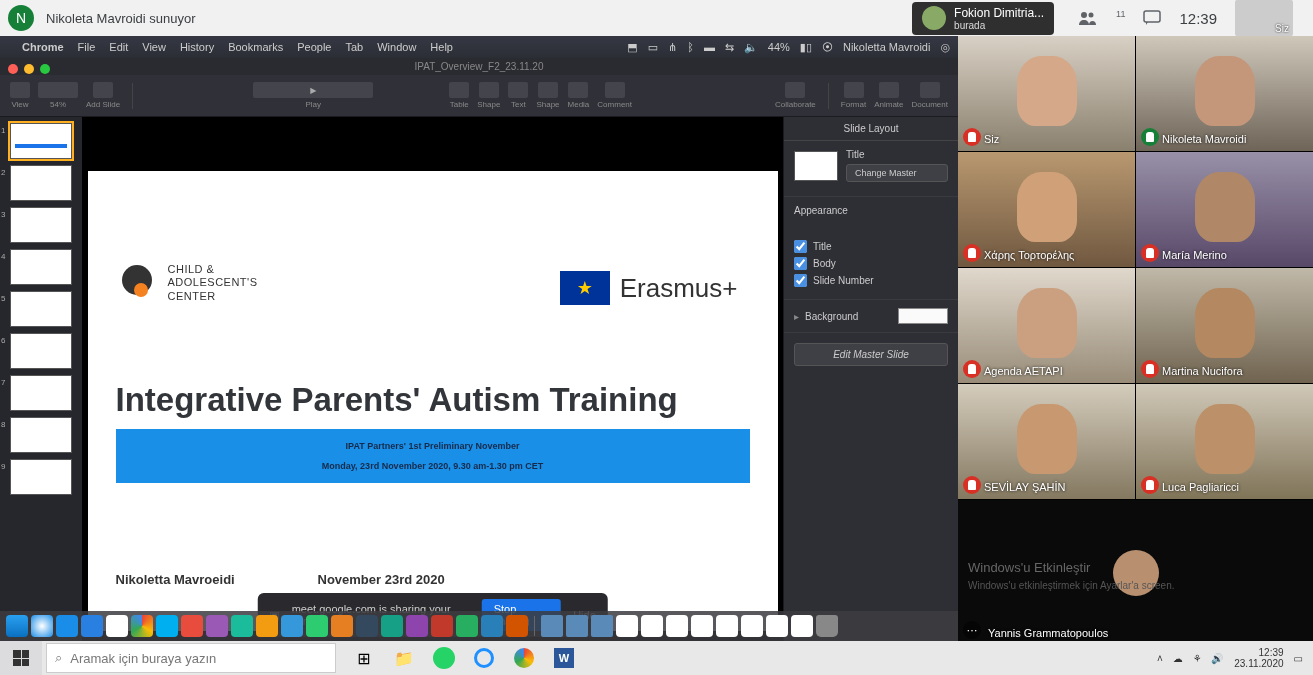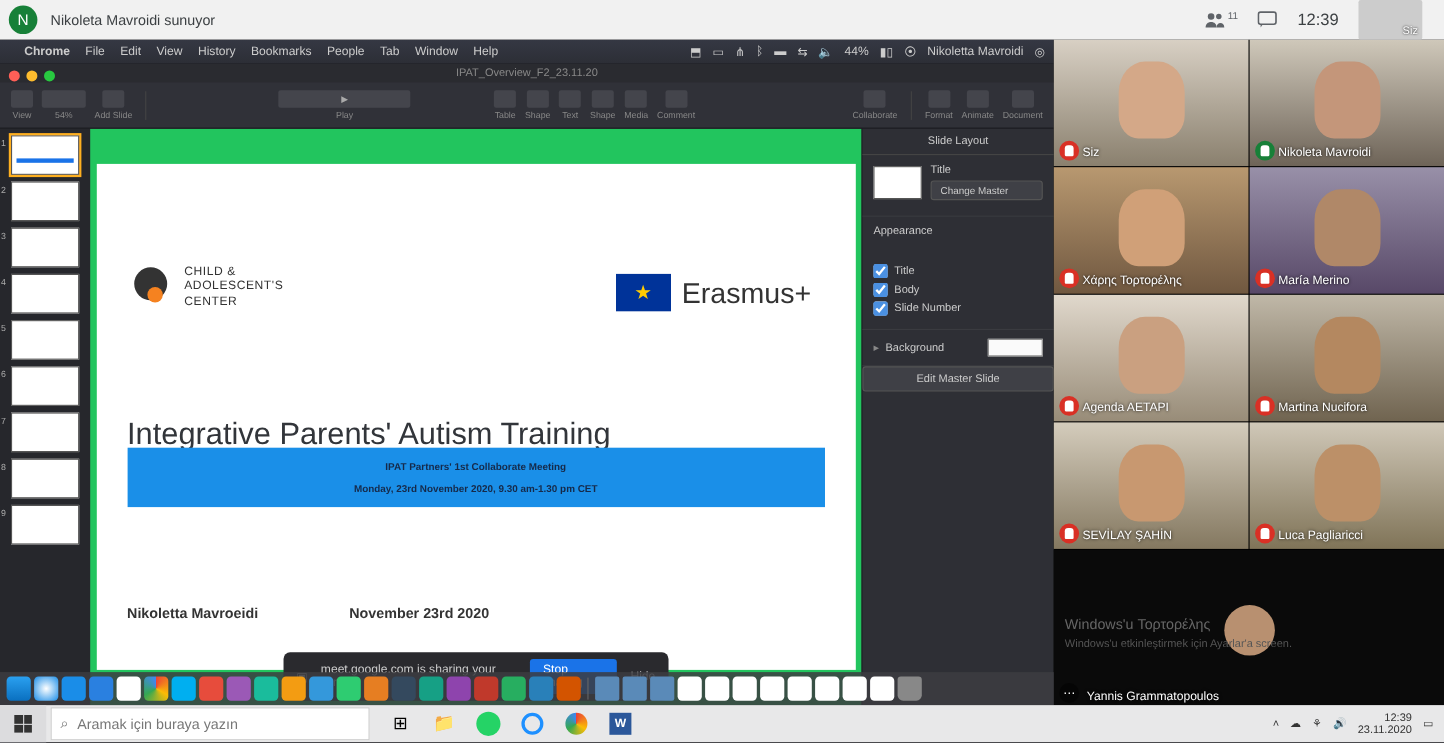--- a/index.html
+++ b/index.html
@@ -6,21 +6,21 @@
 body { width: 1313px; height: 675px; background: #000; overflow: hidden; position: relative; }
 
 
 .meet-top { position: absolute; top: 0; left: 0; right: 0; height: 36px; background: #f1f1f1; display: flex; align-items: center; padding: 0 8px; gap: 12px; z-index: 5; }
 .avatar-badge { width: 26px; height: 26px; border-radius: 50%; background: #178038; color: #fff; display: flex; align-items: center; justify-content: center; font-weight: 500; font-size: 14px; }
 .meet-title { font-size: 13px; color: #3c4043; flex: 0 0 auto; }
 .meet-spacer { flex: 1; }
 .notif-pill { display: flex; align-items: center; gap: 8px; background: #2f2f2f; color: #fff; padding: 4px 10px; border-radius: 4px; font-size: 12px; }
 .notif-avatar { width: 24px; height: 24px; border-radius: 50%; background: #8a6; }
 .controls-right { display: flex; align-items: center; gap: 18px; padding: 0 12px; }
-.ctrl-ico { color: #5f6368; font-size: 14px; display: flex; align-items: center; gap: 1px; justify-content: center; }
+.ctrl-ico { color: #5f6368; font-size: 14px; display: flex; align-items: center; gap: 18px; justify-content: center; }
 .clock { font-size: 15px; color: #3c4043; }
 .siz-thumb { width: 58px; height: 36px; background: #ccc; position: relative; border-radius: 2px; }
 .siz-label { position: absolute; bottom: 2px; right: 4px; font-size: 10px; color: #fff; text-shadow: 0 0 2px #000; }
 
 
 .main-area { position: absolute; top: 36px; left: 0; width: 958px; height: 605px; }
 
 
 .mac-menubar { height: 22px; background: linear-gradient(#353843,#2c2e36); color: #ccc; font-size: 11px; display: flex; align-items: center; padding: 0 8px; gap: 14px; }
 .mac-menubar span { cursor: default; }
@@ -38,45 +38,45 @@
 .tb-sep { width: 1px; height: 26px; background: #444; margin: 0 4px; }
 .tb-sp { flex: 1; }
 
 .keynote-body { flex: 1; display: flex; overflow: hidden; }
 .slide-nav { width: 82px; background: #26272c; padding: 6px 4px; overflow-y: auto; }
 .thumb { width: 62px; height: 36px; background: #fff; margin: 0 auto 6px auto; border: 1px solid #555; position: relative; }
 .thumb.sel { outline: 2px solid #ffb020; }
 .thumb-num { position: absolute; left: -10px; top: 2px; font-size: 8px; color: #aaa; }
 .thumb-bar { position: absolute; left: 4px; right: 4px; height: 4px; background: #1a73e8; }
 
-.canvas-area { flex: 1; background: #22c55e; display: flex; align-items: center; justify-content: center; padding: 10px 0; position: relative; }
+.canvas-area { flex: 1; background: #000000; display: flex; align-items: flex-end; justify-content: center; padding: 10px 0; position: relative; }
 .slide { width: 690px; height: 460px; background: #fff; position: relative; }
 .logo-cac { position: absolute; top: 90px; left: 28px; display: flex; align-items: center; gap: 8px; }
 .cac-mark { width: 44px; height: 44px; position: relative; }
 .cac-mark::before { content: ''; position: absolute; width: 30px; height: 30px; border-radius: 50%; background: #333; left: 6px; top: 4px; }
 .cac-mark::after { content: ''; position: absolute; width: 14px; height: 14px; border-radius: 50%; background: #f58220; left: 18px; top: 22px; }
 .cac-text { font-size: 11px; color: #333; line-height: 1.2; letter-spacing: 0.5px; }
 .erasmus { position: absolute; top: 100px; right: 40px; display: flex; align-items: center; gap: 10px; }
 .eu-flag { width: 50px; height: 34px; background: #003399; display: flex; align-items: center; justify-content: center; color: #ffcc00; font-size: 18px; }
 .erasmus-t { font-size: 26px; color: #333; }
-.slide-title { position: absolute; top: 230px; left: 28px; font-size: 28px; font-weight: 400; color: #32353a; }
+.slide-title { position: absolute; top: 210px; left: 28px; font-size: 33px; font-weight: 700; color: #32353a; }
 .blue-band { position: absolute; top: 258px; left: 28px; width: 634px; height: 54px; background: #1a8fe8; display: flex; flex-direction: column; align-items: center; justify-content: center; font-size: 9px; font-weight: 600; color: #162a4a; gap: 10px; }
 .presenter { position: absolute; bottom: 44px; left: 28px; font-size: 13px; font-weight: 600; color: #333; }
 .date { position: absolute; bottom: 44px; left: 230px; font-size: 13px; font-weight: 600; color: #333; }
 
 .inspector { width: 175px; background: #2e2f35; border-left: 1px solid #1a1a1f; color: #ccc; font-size: 10px; display: flex; flex-direction: column; }
 .insp-header { text-align: center; padding: 6px; border-bottom: 1px solid #444; font-size: 10px; }
 .insp-section { padding: 8px 10px; border-bottom: 1px solid #3a3b40; }
 .insp-row { display: flex; align-items: center; gap: 8px; margin-bottom: 6px; }
 .mini-slide { width: 44px; height: 30px; background: #fff; border: 1px solid #555; }
 .insp-btn { background: #3f4046; border: 1px solid #555; border-radius: 3px; padding: 3px 8px; font-size: 9px; color: #ccc; }
 .insp-cb { display: flex; align-items: center; gap: 6px; margin: 4px 0; font-size: 10px; }
 .insp-cb input { accent-color: #4a90e2; }
 .bg-swatch { width: 50px; height: 16px; background: #fafafa; border: 1px solid #888; margin-left: auto; }
-.edit-master-btn { padding: 5px; text-align: center; background: #3f4046; border: 1px solid #555; border-radius: 3px; font-size: 10px; }
+.edit-master-btn { margin: 10px; padding: 5px; text-align: center; background: #3f4046; border: 1px solid #555; border-radius: 3px; font-size: 10px; font-style: italic; }
 
 
 .share-banner { position: absolute; bottom: 4px; left: 50%; transform: translateX(-50%); background: #2a2a2e; border-radius: 6px; display: flex; align-items: center; gap: 12px; padding: 6px 12px; color: #ccc; font-size: 11px; }
 .stop-share { background: #1a73e8; color: #fff; padding: 4px 12px; border-radius: 3px; font-size: 11px; }
 
 
 .video-grid { position: absolute; top: 36px; right: 0; width: 355px; height: 605px; background: #000; display: grid; grid-template-columns: 1fr 1fr; grid-auto-rows: 115px; gap: 1px; }
 .vtile { background: linear-gradient(135deg,#7a7265,#4a453c); position: relative; overflow: hidden; }
 .vtile.wide { grid-column: 1 / 3; background: #0a0a0a; display: flex; align-items: center; justify-content: center; }
 .vname { position: absolute; bottom: 6px; left: 26px; color: #fff; font-size: 11px; text-shadow: 0 0 3px #000; }
@@ -106,20 +106,27 @@
 .tray-time { text-align: right; line-height: 1.1; }
 .people-sup { font-size: 9px; position: relative; top: -4px; }
 </style>
 </head>
 <body>
 
 <div class="meet-top">
   <div class="avatar-badge">N</div>
   <div class="meet-title">Nikoleta Mavroidi sunuyor</div>
   <div class="meet-spacer"></div>
+  <div class="notif-pill">
+    <div class="notif-avatar"></div>
+    <div>
+      <div>Fokion Dimitria...</div>
+      <div style="font-size:10px;opacity:.8">burada</div>
+    </div>
+  </div>
   <div class="controls-right">
     <div class="ctrl-ico">
       <svg width="20" height="16" viewBox="0 0 20 16">
           <circle cx="6" cy="5" r="3" fill="#5f6368"></circle>
           <circle cx="13" cy="5" r="2.5" fill="#5f6368"></circle>
           <path d="M1 15c0-3 2-5 5-5s5 2 5 5" fill="#5f6368"></path>
           <path d="M11 15c0-2.5 1.5-4 3.5-4s3.5 1.5 3.5 4" fill="#5f6368"></path>
         </svg>
       <span class="people-sup">11</span>
     </div>
@@ -278,21 +285,21 @@
               <div>ADOLESCENT'S</div>
               <div>CENTER</div>
             </div>
           </div>
           <div class="erasmus">
             <div class="eu-flag">★</div>
             <div class="erasmus-t">Erasmus+</div>
           </div>
           <div class="slide-title">Integrative Parents' Autism Training</div>
           <div class="blue-band">
-            <div>IPAT Partners' 1st Collaborate Meeting</div>
+            <div>IPAT Partners' 1st Preliminary November</div>
             <div>Monday, 23rd November 2020, 9.30 am-1.30 pm CET</div>
           </div>
           <div class="presenter">Nikoletta Mavroeidi</div>
           <div class="date">November 23rd 2020</div>
         </div>
 
         <div class="share-banner">
           <span>▣</span>
           <span>meet.google.com is sharing your screen.</span>
           <div class="stop-share">Stop sharing</div>
@@ -388,21 +395,21 @@
     <div class="vname">SEVİLAY ŞAHİN</div>
   </div>
   <div class="vtile" style="background:linear-gradient(#d0c8b8,#807458)">
     <div class="face" style="background:#bc9068"></div>
     <div class="mic-badge">
         <div class="mic-ico"></div>
       </div>
     <div class="vname">Luca Pagliaricci</div>
   </div>
   <div class="vtile wide" style="height:145px">
-    <div class="watermark">Windows'u Τορτορέλης</div>
+    <div class="watermark">Windows'u Etkinleştir</div>
     <div class="watermark2">Windows'u etkinleştirmek için Ayarlar'a screen.</div>
     <div style="text-align:center">
       <div class="wide-avatar" style="margin:0 auto"></div>
     </div>
     <div class="more-dots">⋯</div>
     <div class="vname" style="left:30px">Yannis Grammatopoulos</div>
   </div>
 </div>
 
 <div class="mac-dock">

